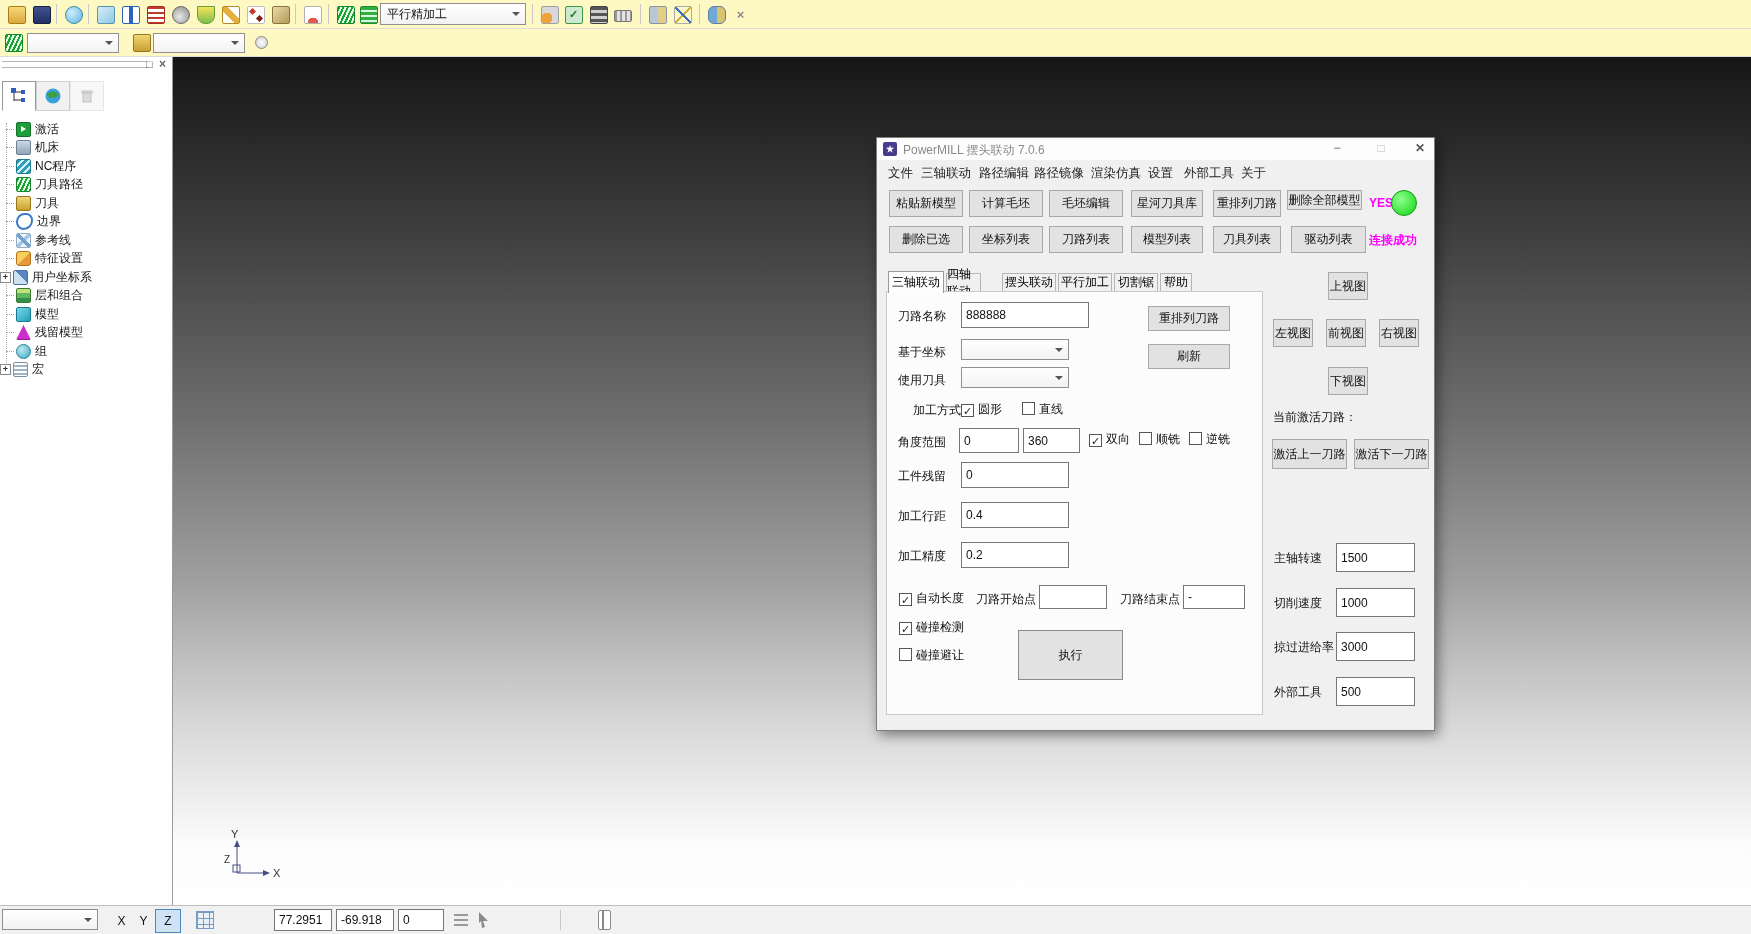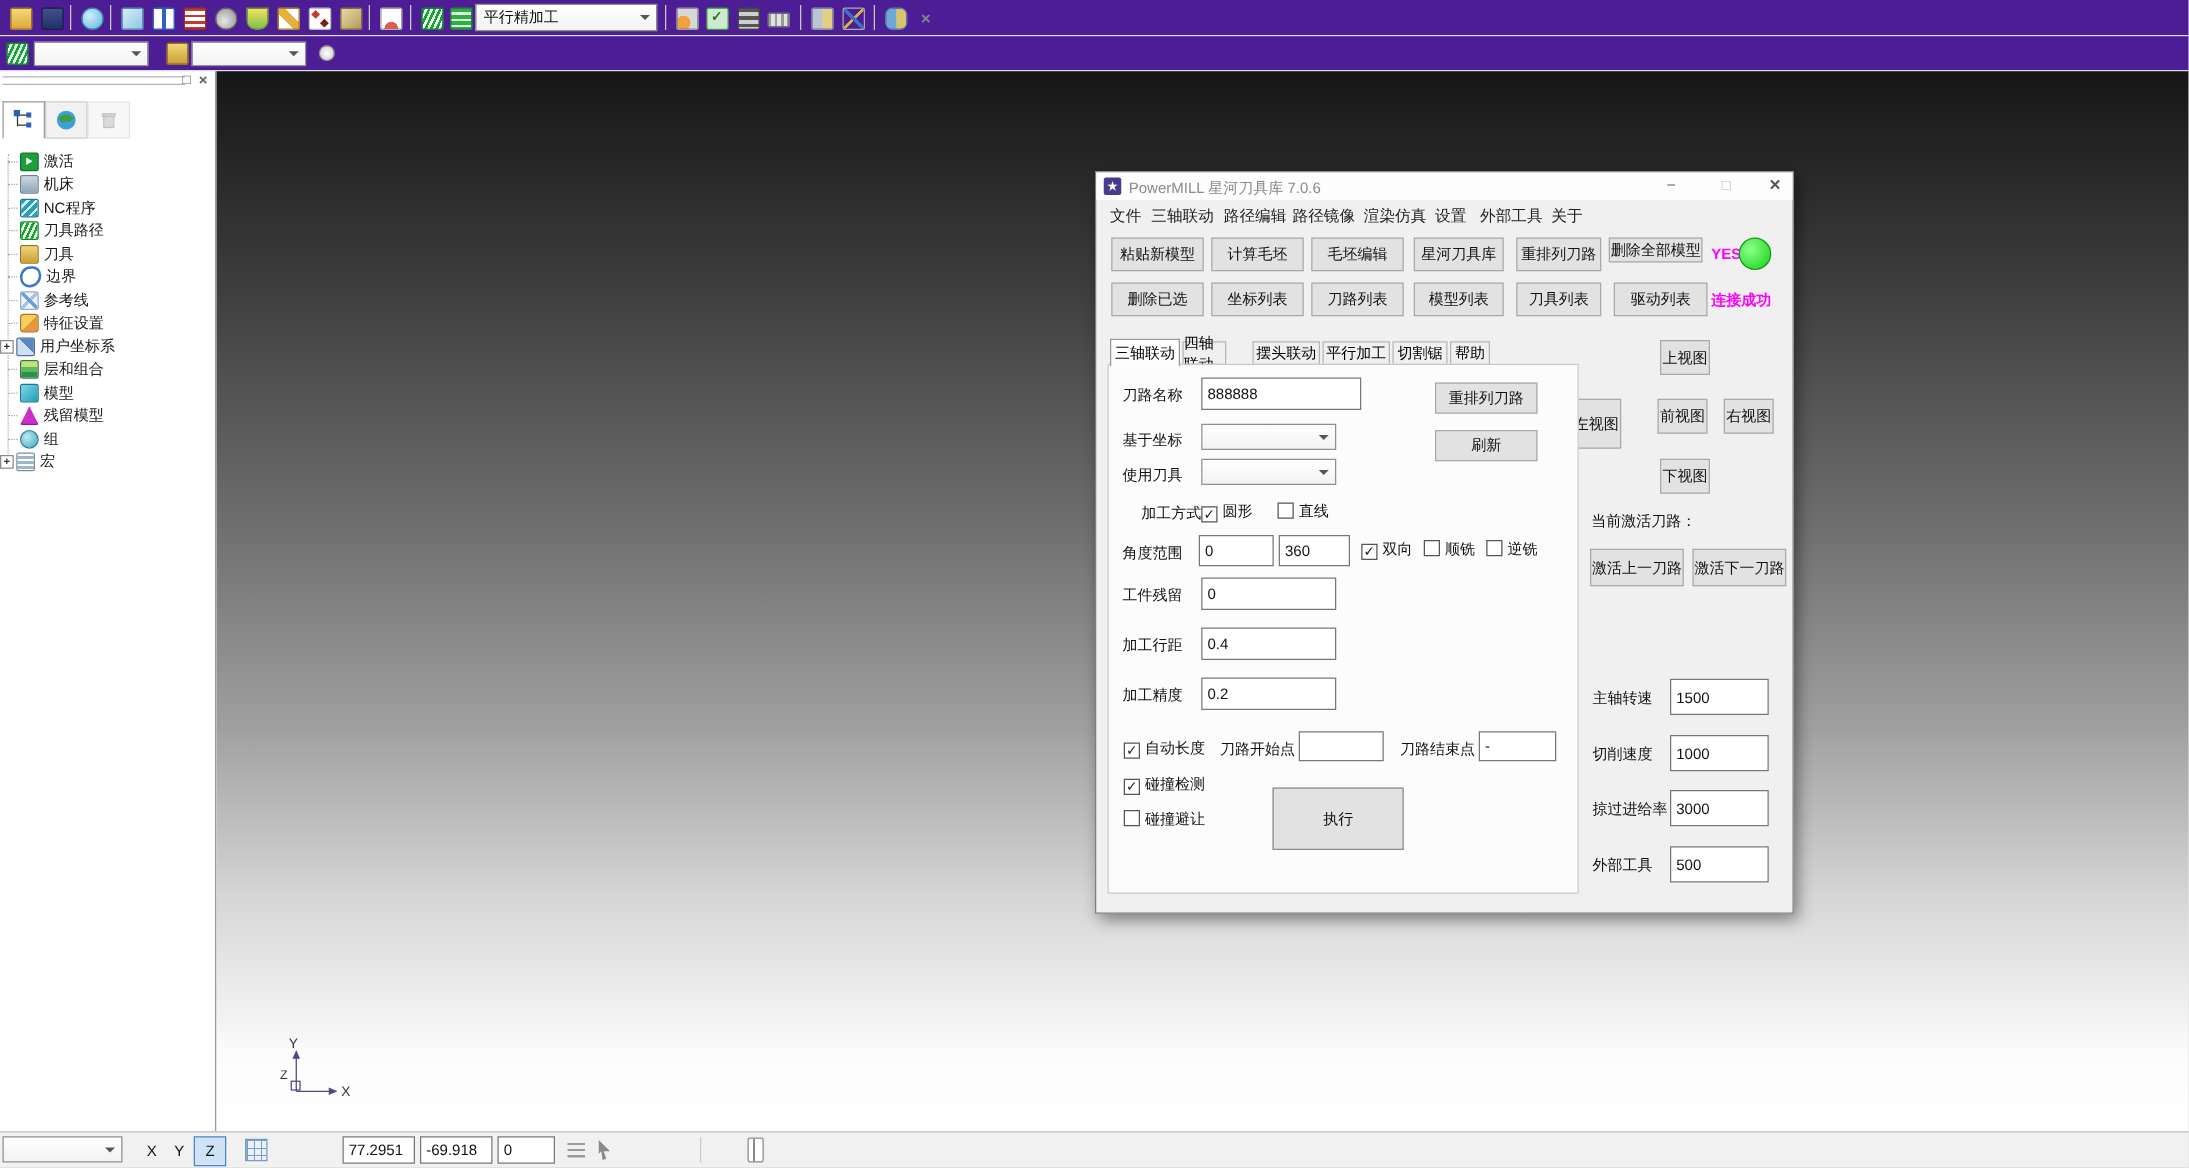--- a/index.html
+++ b/index.html
@@ -1,19 +1,19 @@
 <!DOCTYPE html>
 <html><head>
 <meta charset="utf-8">
 <style>
   html,body{margin:0;padding:0;background:#cfcfcf;font-family:"Liberation Sans",sans-serif;}
   #screen{position:relative;width:1751px;height:934px;overflow:hidden;background:#f1f1f1;}
   .abs{position:absolute;box-sizing:border-box;}
   
-  .tbar{position:absolute;left:0;width:1751px;background:#4c1d95;border-bottom:1px solid #dcdcdc;box-sizing:border-box;}
+  .tbar{position:absolute;left:0;width:1751px;background:#fef9c3;border-bottom:1px solid #dcdcdc;box-sizing:border-box;}
   .ti{position:absolute;top:3px;width:23px;height:23px;display:flex;align-items:center;justify-content:center;border-radius:2px;}
   .ic{display:inline-block;width:16px;height:16px;border-radius:2px;position:relative;}
   .sep{position:absolute;top:4px;width:1px;height:20px;background:#c9c9c9;}
   .combo{position:absolute;background:linear-gradient(#ffffff,#f2f2f2);border:1px solid #8f8f8f;box-sizing:border-box;font-size:12px;color:#111;}
   .combo .cv{position:absolute;left:6px;top:50%;transform:translateY(-50%);white-space:nowrap;}
   .ca{position:absolute;right:5px;top:50%;margin-top:-2px;width:0;height:0;border:4px solid transparent;border-top-color:#555;}
   
   .mb{position:absolute;top:33px;width:22px;height:20px;display:flex;align-items:center;justify-content:center;gap:1px;}
   .tr{width:0;height:0;border-top:6px solid transparent;border-bottom:6px solid transparent;border-left:9px solid #9b9b9b;}
   .tl{width:0;height:0;border-top:6px solid transparent;border-bottom:6px solid transparent;border-right:9px solid #9b9b9b;}
@@ -303,21 +303,21 @@
     <div class="trow" style="top:303.5px">
         <span class="exp" style="position:static;margin-left:0;flex:0 0 auto"><b>+</b></span>
         <span class="tico" style="background:repeating-linear-gradient(#ffffff 0 2px,#9fb6c8 2px 4px);border:1px solid #7a92a5"></span>
         <span>宏</span>
       </div>
   </div>
 
   <div id="dlg">
     <div class="tbar2">
       <span class="abs" style="left:6px;top:4px;width:14px;height:14px;background:#4a3a8c;border-radius:2px;color:#fff;font-size:9px;line-height:14px;text-align:center"><b>★</b></span>
-      <span class="abs" style="left:26px;top:4px;font-size:12px;color:#8a8a8a">PowerMILL 星河刀具库  7.0.6</span>
+      <span class="abs" style="left:26px;top:4px;font-size:12px;color:#8a8a8a">PowerMILL 摆头联动  7.0.6</span>
       <span class="abs" style="left:445px;top:3px;width:30px;text-align:center;color:#999;font-size:12px"><b>−</b></span>
       <span class="abs" style="left:489px;top:3px;width:30px;text-align:center;color:#bbb;font-size:12px"><b>□</b></span>
       <span class="abs" style="left:528px;top:3px;width:30px;text-align:center;color:#555;font-size:12px"><b>✕</b></span>
     </div>
 
     <span class="mitem" style="left:11px">文件</span>
     <span class="mitem" style="left:44px">三轴联动</span>
     <span class="mitem" style="left:102px">路径编辑</span>
     <span class="mitem" style="left:157px">路径镜像</span>
     <span class="mitem" style="left:214px">渲染仿真</span>
@@ -389,21 +389,21 @@
     <input class="tin" style="left: 306px; top: 447px; width: 62px; height: 24px; z-index: 3;" value="-">
 
     <span class="cbl" style="left:22px;top:481px;z-index:3"><span class="cbx">✓</span><span>碰撞检测</span></span>
     <span class="cbl" style="left:22px;top:509px;z-index:3"><span class="cbx"></span><span>碰撞避让</span></span>
 
     <div class="btn" style="left:141px;top:492px;width:105px;height:50px;z-index:3;border-color:#8a8a8a">执行</div>
     <div class="btn" style="left:271px;top:168px;width:82px;height:25px;z-index:3">重排列刀路</div>
     <div class="btn" style="left:271px;top:206px;width:82px;height:25px;z-index:3">刷新</div>
 
     <div class="btn" style="left:451px;top:134px;width:40px;height:28px">上视图</div>
-    <div class="btn" style="left:380px;top:181px;width:40px;height:40px">左视图</div>
+    <div class="btn" style="left:396px;top:181px;width:40px;height:28px">左视图</div>
     <div class="btn" style="left:449px;top:181px;width:40px;height:28px">前视图</div>
     <div class="btn" style="left:502px;top:181px;width:40px;height:28px">右视图</div>
     <div class="btn" style="left:451px;top:229px;width:40px;height:28px">下视图</div>
 
     <span class="lbl" style="left:396px;top:271px">当前激活刀路：</span>
     <div class="btn" style="left:395px;top:301px;width:75px;height:30px">激活上一刀路</div>
     <div class="btn" style="left:477px;top:301px;width:75px;height:30px">激活下一刀路</div>
 
     <span class="lbl" style="left:397px;top:412px">主轴转速</span>
     <input class="tin" style="left: 459px; top: 405px; width: 79px; height: 29px;" value="1500">

